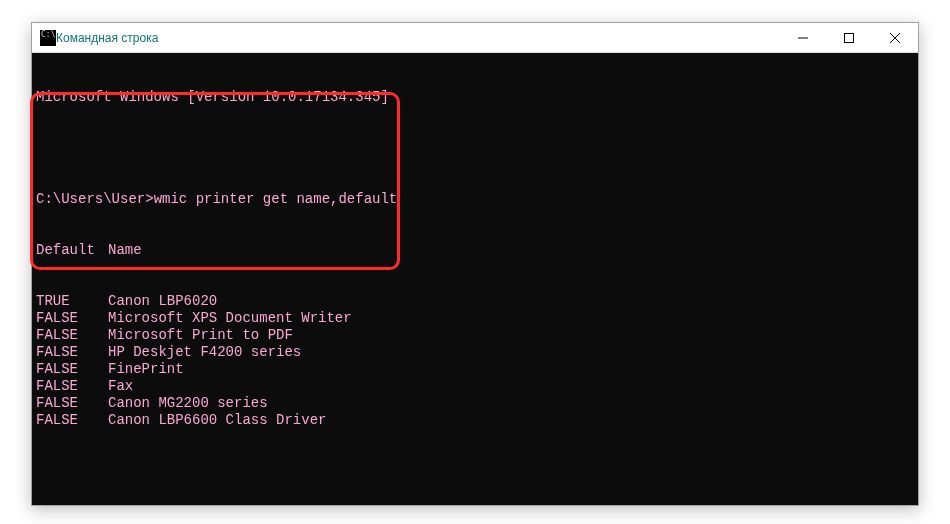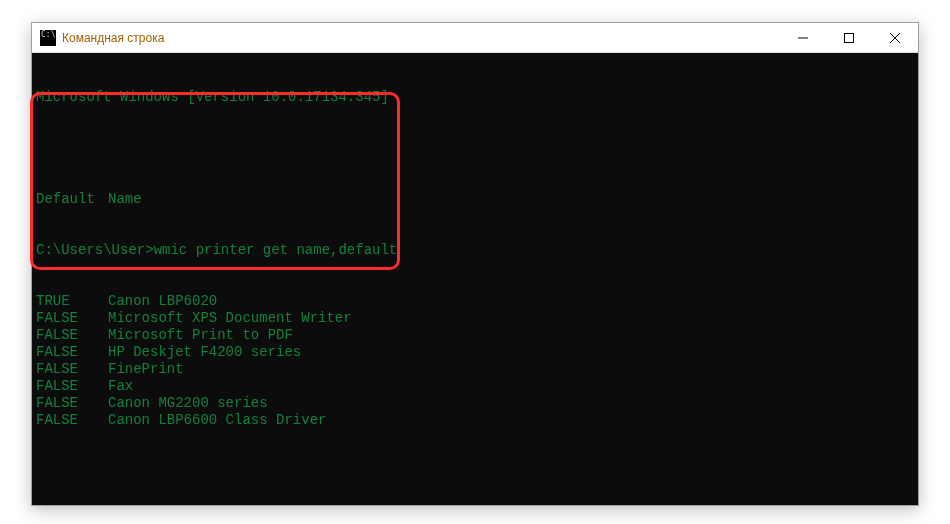--- a/index.html
+++ b/index.html
@@ -42,44 +42,43 @@
     content: "C:\\";
     color: #c0c0c0;
     font-size: 8px;
     font-family: Consolas, monospace;
     position: absolute;
     top: 1px;
     left: 1px;
     line-height: 8px;
   }
   .titlebar-title {
-    margin-left: 6px;
     font-size: 12px;
-    color: #a16207;
+    color: #0f766e;
     flex: 1;
     white-space: nowrap;
     overflow: hidden;
   }
   .win-controls {
     display: flex;
     height: 100%;
   }
   .win-btn {
     width: 46px;
     height: 100%;
     display: flex;
     align-items: center;
     justify-content: center;
     background: transparent;
   }
   .win-btn svg { display: block; }
   .console {
     flex: 1;
     background: #0c0c0c;
-    color: #15803d;
+    color: #f9a8d4;
     font-family: Consolas, "Courier New", monospace;
     font-size: 14px;
     line-height: 17px;
     padding: 2px 4px;
     position: relative;
     white-space: pre;
     overflow: hidden;
   }
   .highlight-box {
     position: absolute;
@@ -115,22 +114,22 @@
           <line x1="0" y1="0" x2="10" y2="10" stroke="#000" stroke-width="1"></line>
           <line x1="10" y1="0" x2="0" y2="10" stroke="#000" stroke-width="1"></line>
         </svg>
       </div>
     </div>
   </div>
 
   <div class="console">
     <div class="row">Microsoft Windows [Version 10.0.17134.345]</div>
     <div class="blank"></div>
+    <div class="row"><span>C:\Users\User&gt;</span><span>wmic printer get name,default</span></div>
     <div class="row"><span class="col-default">Default</span><span class="col-name">Name</span></div>
-    <div class="row"><span>C:\Users\User&gt;</span><span>wmic printer get name,default</span></div>
     <div id="rows-container"><div class="row"><span class="col-default">TRUE</span><span class="col-name">Canon LBP6020</span></div><div class="row"><span class="col-default">FALSE</span><span class="col-name">Microsoft XPS Document Writer</span></div><div class="row"><span class="col-default">FALSE</span><span class="col-name">Microsoft Print to PDF</span></div><div class="row"><span class="col-default">FALSE</span><span class="col-name">HP Deskjet F4200 series</span></div><div class="row"><span class="col-default">FALSE</span><span class="col-name">FinePrint</span></div><div class="row"><span class="col-default">FALSE</span><span class="col-name">Fax</span></div><div class="row"><span class="col-default">FALSE</span><span class="col-name">Canon MG2200 series</span></div><div class="row"><span class="col-default">FALSE</span><span class="col-name">Canon LBP6600 Class Driver</span></div></div>
     
     
     
   </div>
 </div>
 
 <div class="highlight-box" id="hl" style="left: 30px; top: 92px; width: 370px; height: 178px;"></div>
 
 </body></html>

